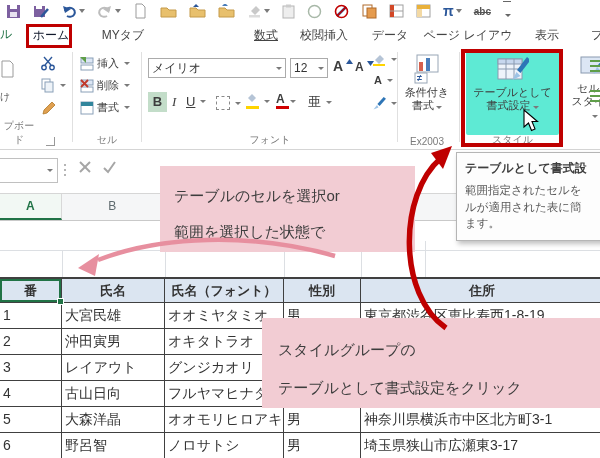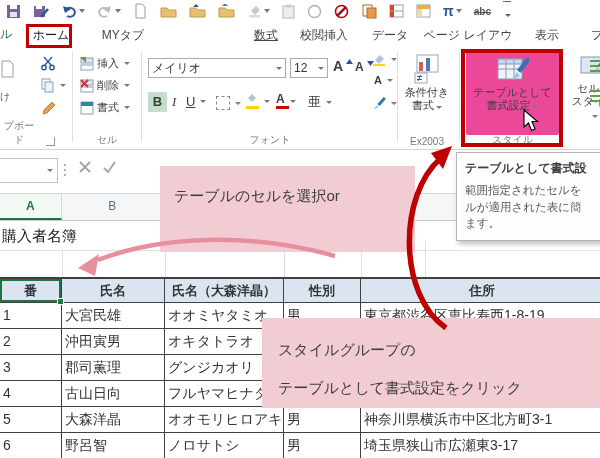--- a/index.html
+++ b/index.html
@@ -23,21 +23,21 @@
   .ribbon{position:absolute;left:0;top:48px;width:600px;height:101px;background:#fff;
           border-bottom:1px solid #d5d5d5;font-size:11px;}
   .vsep{position:absolute;top:4px;height:90px;width:1px;background:#e0e0e0;}
   .grp-label{position:absolute;bottom:2px;font-size:10px;color:#7a7a7a;text-align:center;}
   .rbtn{position:absolute;display:flex;align-items:center;gap:3px;color:#3d3d3d;white-space:nowrap;}
   .combo{position:absolute;height:20px;border:1px solid #ababab;background:#fff;
          display:flex;align-items:center;font-size:12px;padding:0 3px;box-sizing:border-box;}
   .combo .fill{flex:1;}
   .bigbtn{position:absolute;text-align:center;color:#3d3d3d;}
   .bigbtn .l1,.bigbtn .l2{font-size:11px;line-height:13px;}
-  .hl-green{background:#ec4899;border-radius:2px;}
+  .hl-green{background:#5eead4;border-radius:2px;}
   .bold-b{display:inline-block;width:19px;height:20px;background:#c3ddc9;text-align:center;
           line-height:20px;font-weight:bold;font-size:13px;}
   .ital{font-style:italic;font-family:"Liberation Serif",serif;font-size:13px;}
   .undl{text-decoration:underline;font-size:13px;}
   .dashedbox{display:inline-block;width:12px;height:12px;border:1px dashed #8a8a8a;}
   .redbar{display:inline-block;width:13px;height:3px;background:#d00000;position:absolute;left:0;bottom:1px;}
   .ylwbar{display:inline-block;width:13px;height:3px;background:#ffd400;position:absolute;left:0;bottom:1px;}
   .relchar{position:relative;display:inline-block;padding-bottom:4px;font-size:12px;font-weight:bold;}
   .greenline{position:absolute;width:13px;height:2px;background:#5f9e49;}
   
@@ -402,43 +402,42 @@
     <span class="ch" style="width:243px;border-right:none;">E</span>
   </div>
 
   <div class="gl" style="left:0;top:250px;width:600px;height:1px;"></div>
   <div class="gl" style="left:62px;top:250px;width:1px;height:27px;"></div>
   <div class="gl" style="left:165px;top:250px;width:1px;height:27px;"></div>
   <div class="gl" style="left:284px;top:250px;width:1px;height:27px;"></div>
   <div class="gl" style="left:361px;top:250px;width:1px;height:27px;"></div>
   <div class="gl" style="left:425px;top:241px;width:1px;height:36px;"></div>
 
-  <div class="titlecell">購入者名簿</div>
 
   <div class="xltable">
     <div class="c th selcell"><span>番</span><span class="handle"></span></div>
     <div class="c th">氏名</div>
-    <div class="c th">氏名（大森洋晶）</div>
+    <div class="c th">氏名（フォント）</div>
     <div class="c th">性別</div>
     <div class="c th">住所</div>
 
     <div class="c td">1</div>
     <div class="c td">大宮民雄</div>
     <div class="c td">オオミヤタミオ</div>
     <div class="c td">男</div>
     <div class="c td">東京都渋谷区恵比寿西1-8-19</div>
 
     <div class="c td">2</div>
     <div class="c td">沖田寅男</div>
     <div class="c td">オキタトラオ</div>
     <div class="c td"></div>
     <div class="c td"></div>
 
     <div class="c td">3</div>
-    <div class="c td">郡司薫理</div>
+    <div class="c td">レイアウト</div>
     <div class="c td">グンジカオリ</div>
     <div class="c td"></div>
     <div class="c td"></div>
 
     <div class="c td">4</div>
     <div class="c td">古山日向</div>
     <div class="c td">フルヤマヒナタ</div>
     <div class="c td"></div>
     <div class="c td"></div>
 
@@ -450,20 +449,21 @@
 
     <div class="c td">6</div>
     <div class="c td">野呂智</div>
     <div class="c td">ノロサトシ</div>
     <div class="c td">男</div>
     <div class="c td">埼玉県狭山市広瀬東3-17</div>
   </div>
 
   <div class="callout" id="callout1">
     <div>テーブルのセルを選択or</div>
+    <div>範囲を選択した状態で</div>
   </div>
   <div class="callout" id="callout2">
     <div>スタイルグループの</div>
     <div>テーブルとして書式設定をクリック</div>
   </div>
 
   <svg class="arrows" width="600" height="458">
     <path d="M335 256 C 250 232, 160 236, 98 260" fill="none" stroke="#e78f9f" stroke-width="4.5"></path>
     <polygon points="78,268 99,254 95,276" fill="#e78f9f"></polygon>
     <path d="M446 328 C 398 295, 398 195, 441 158" fill="none" stroke="#bf0000" stroke-width="5.5"></path>

